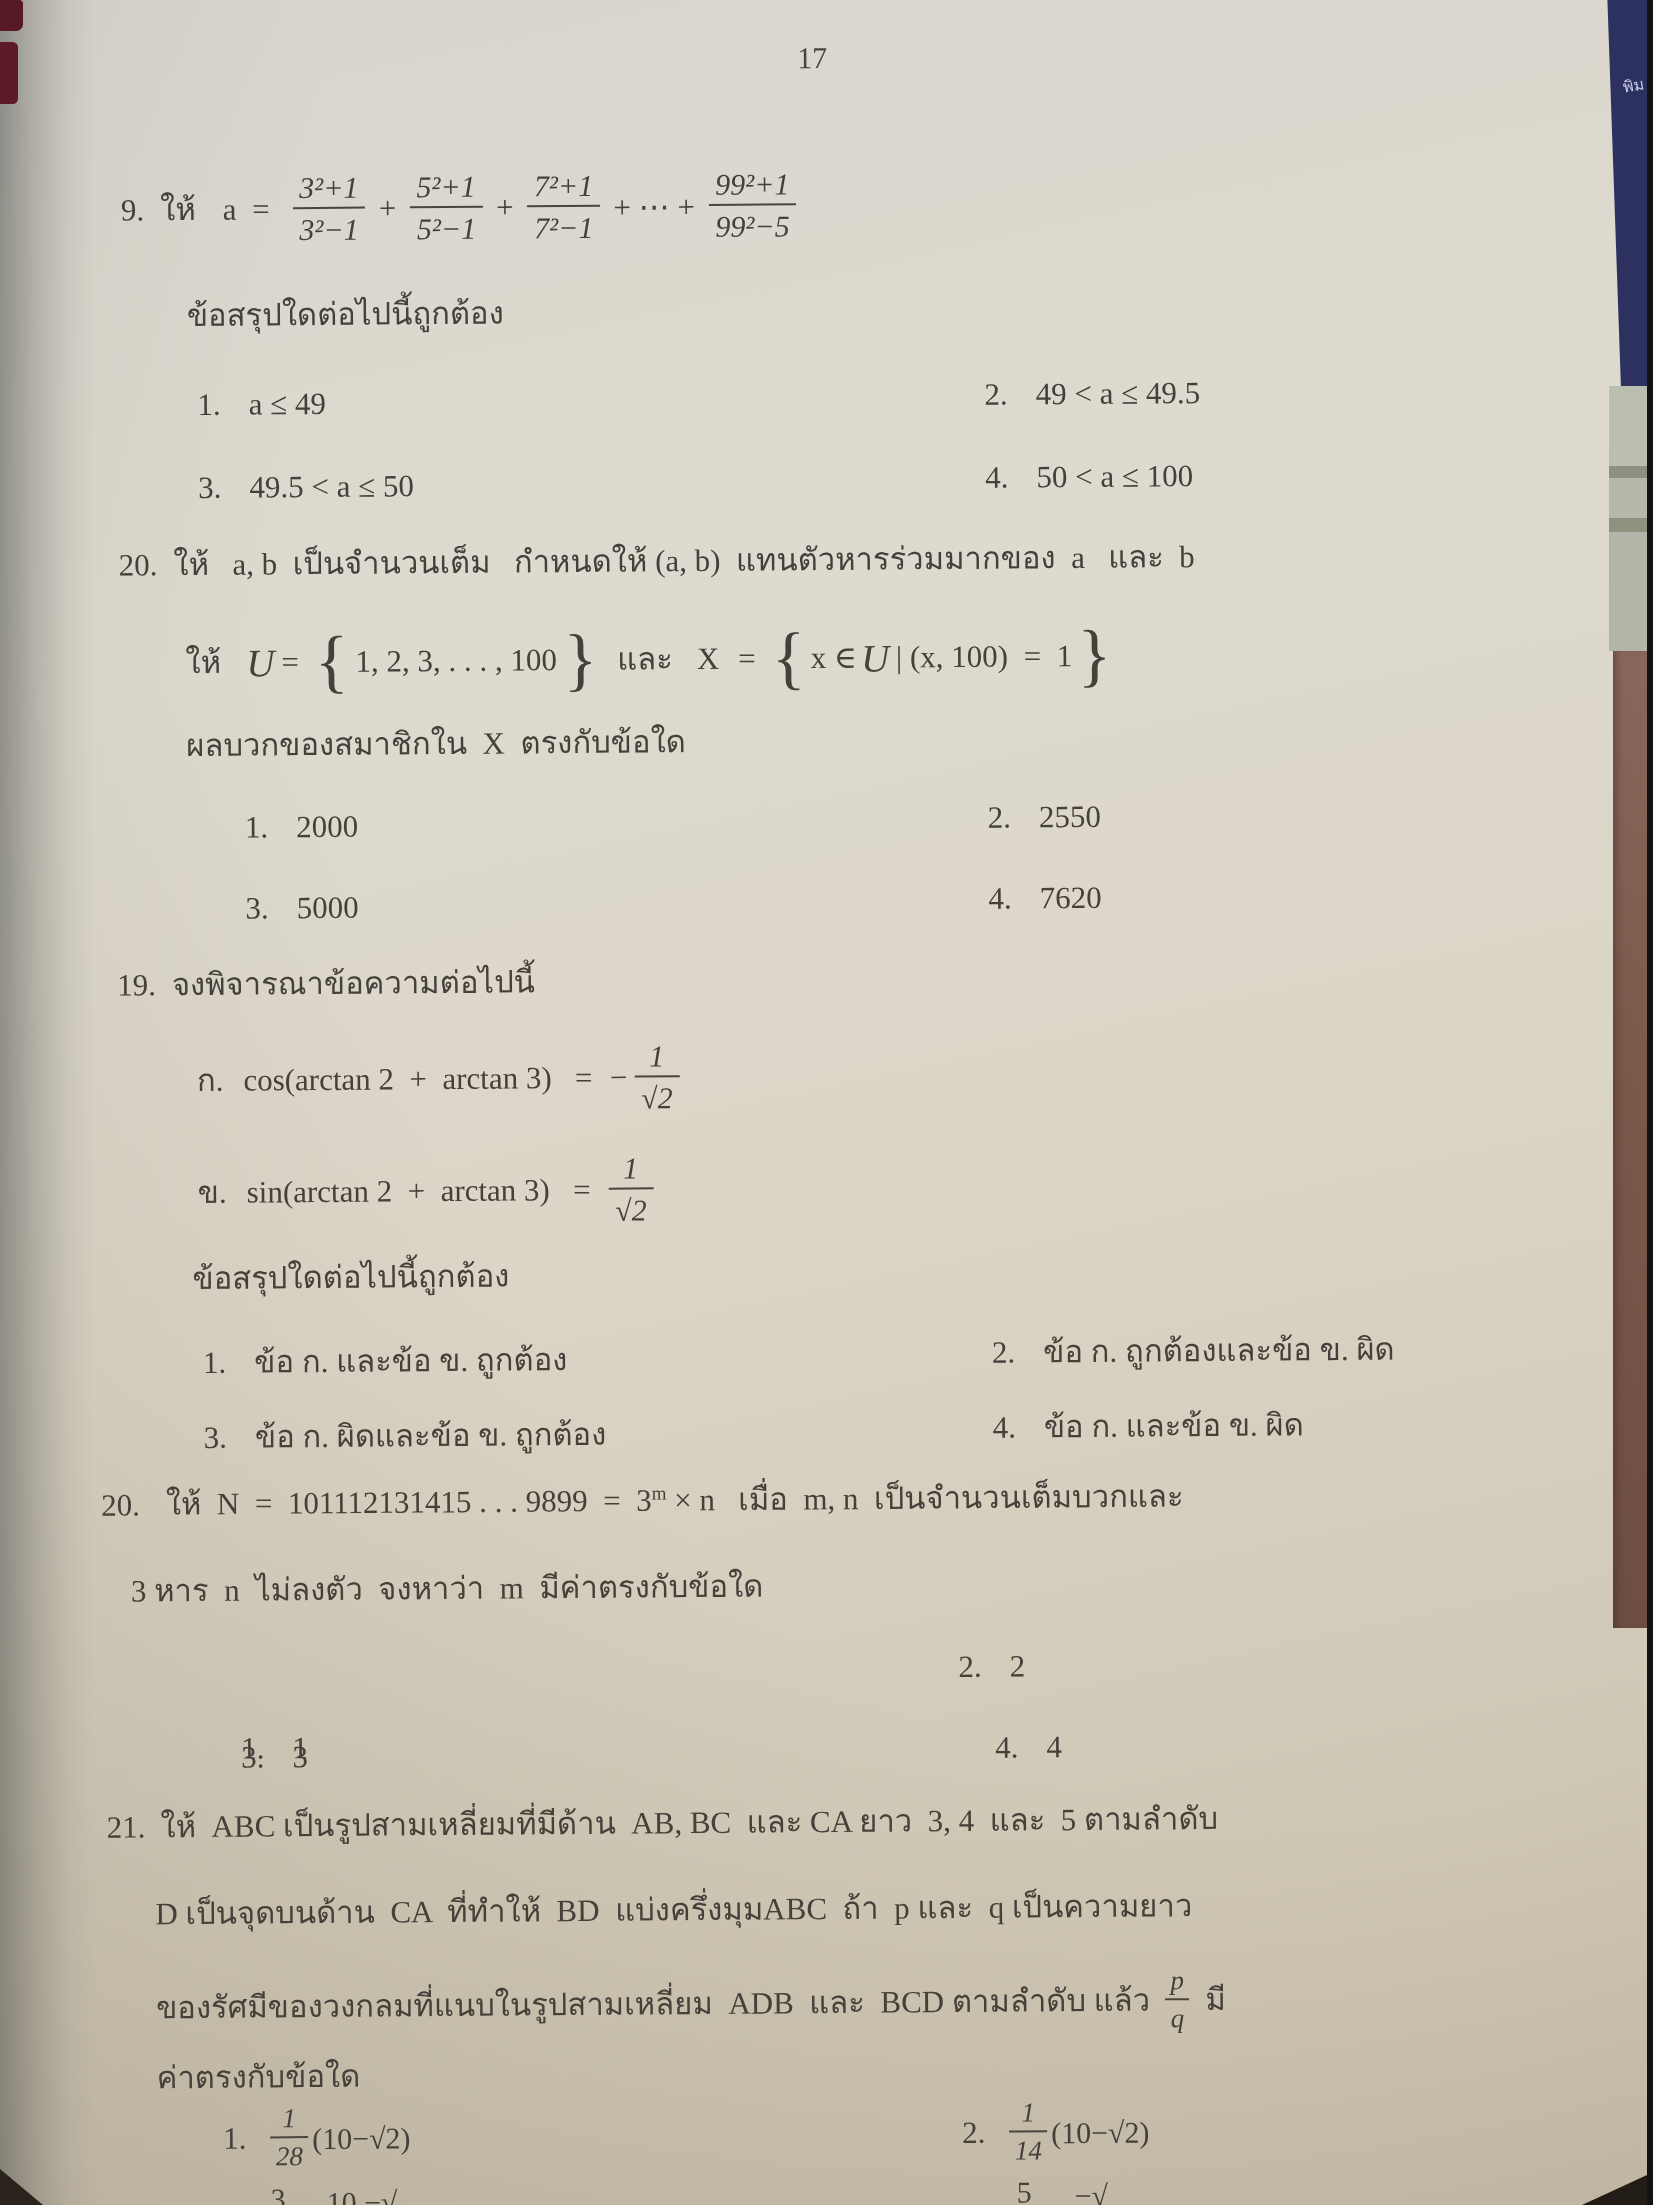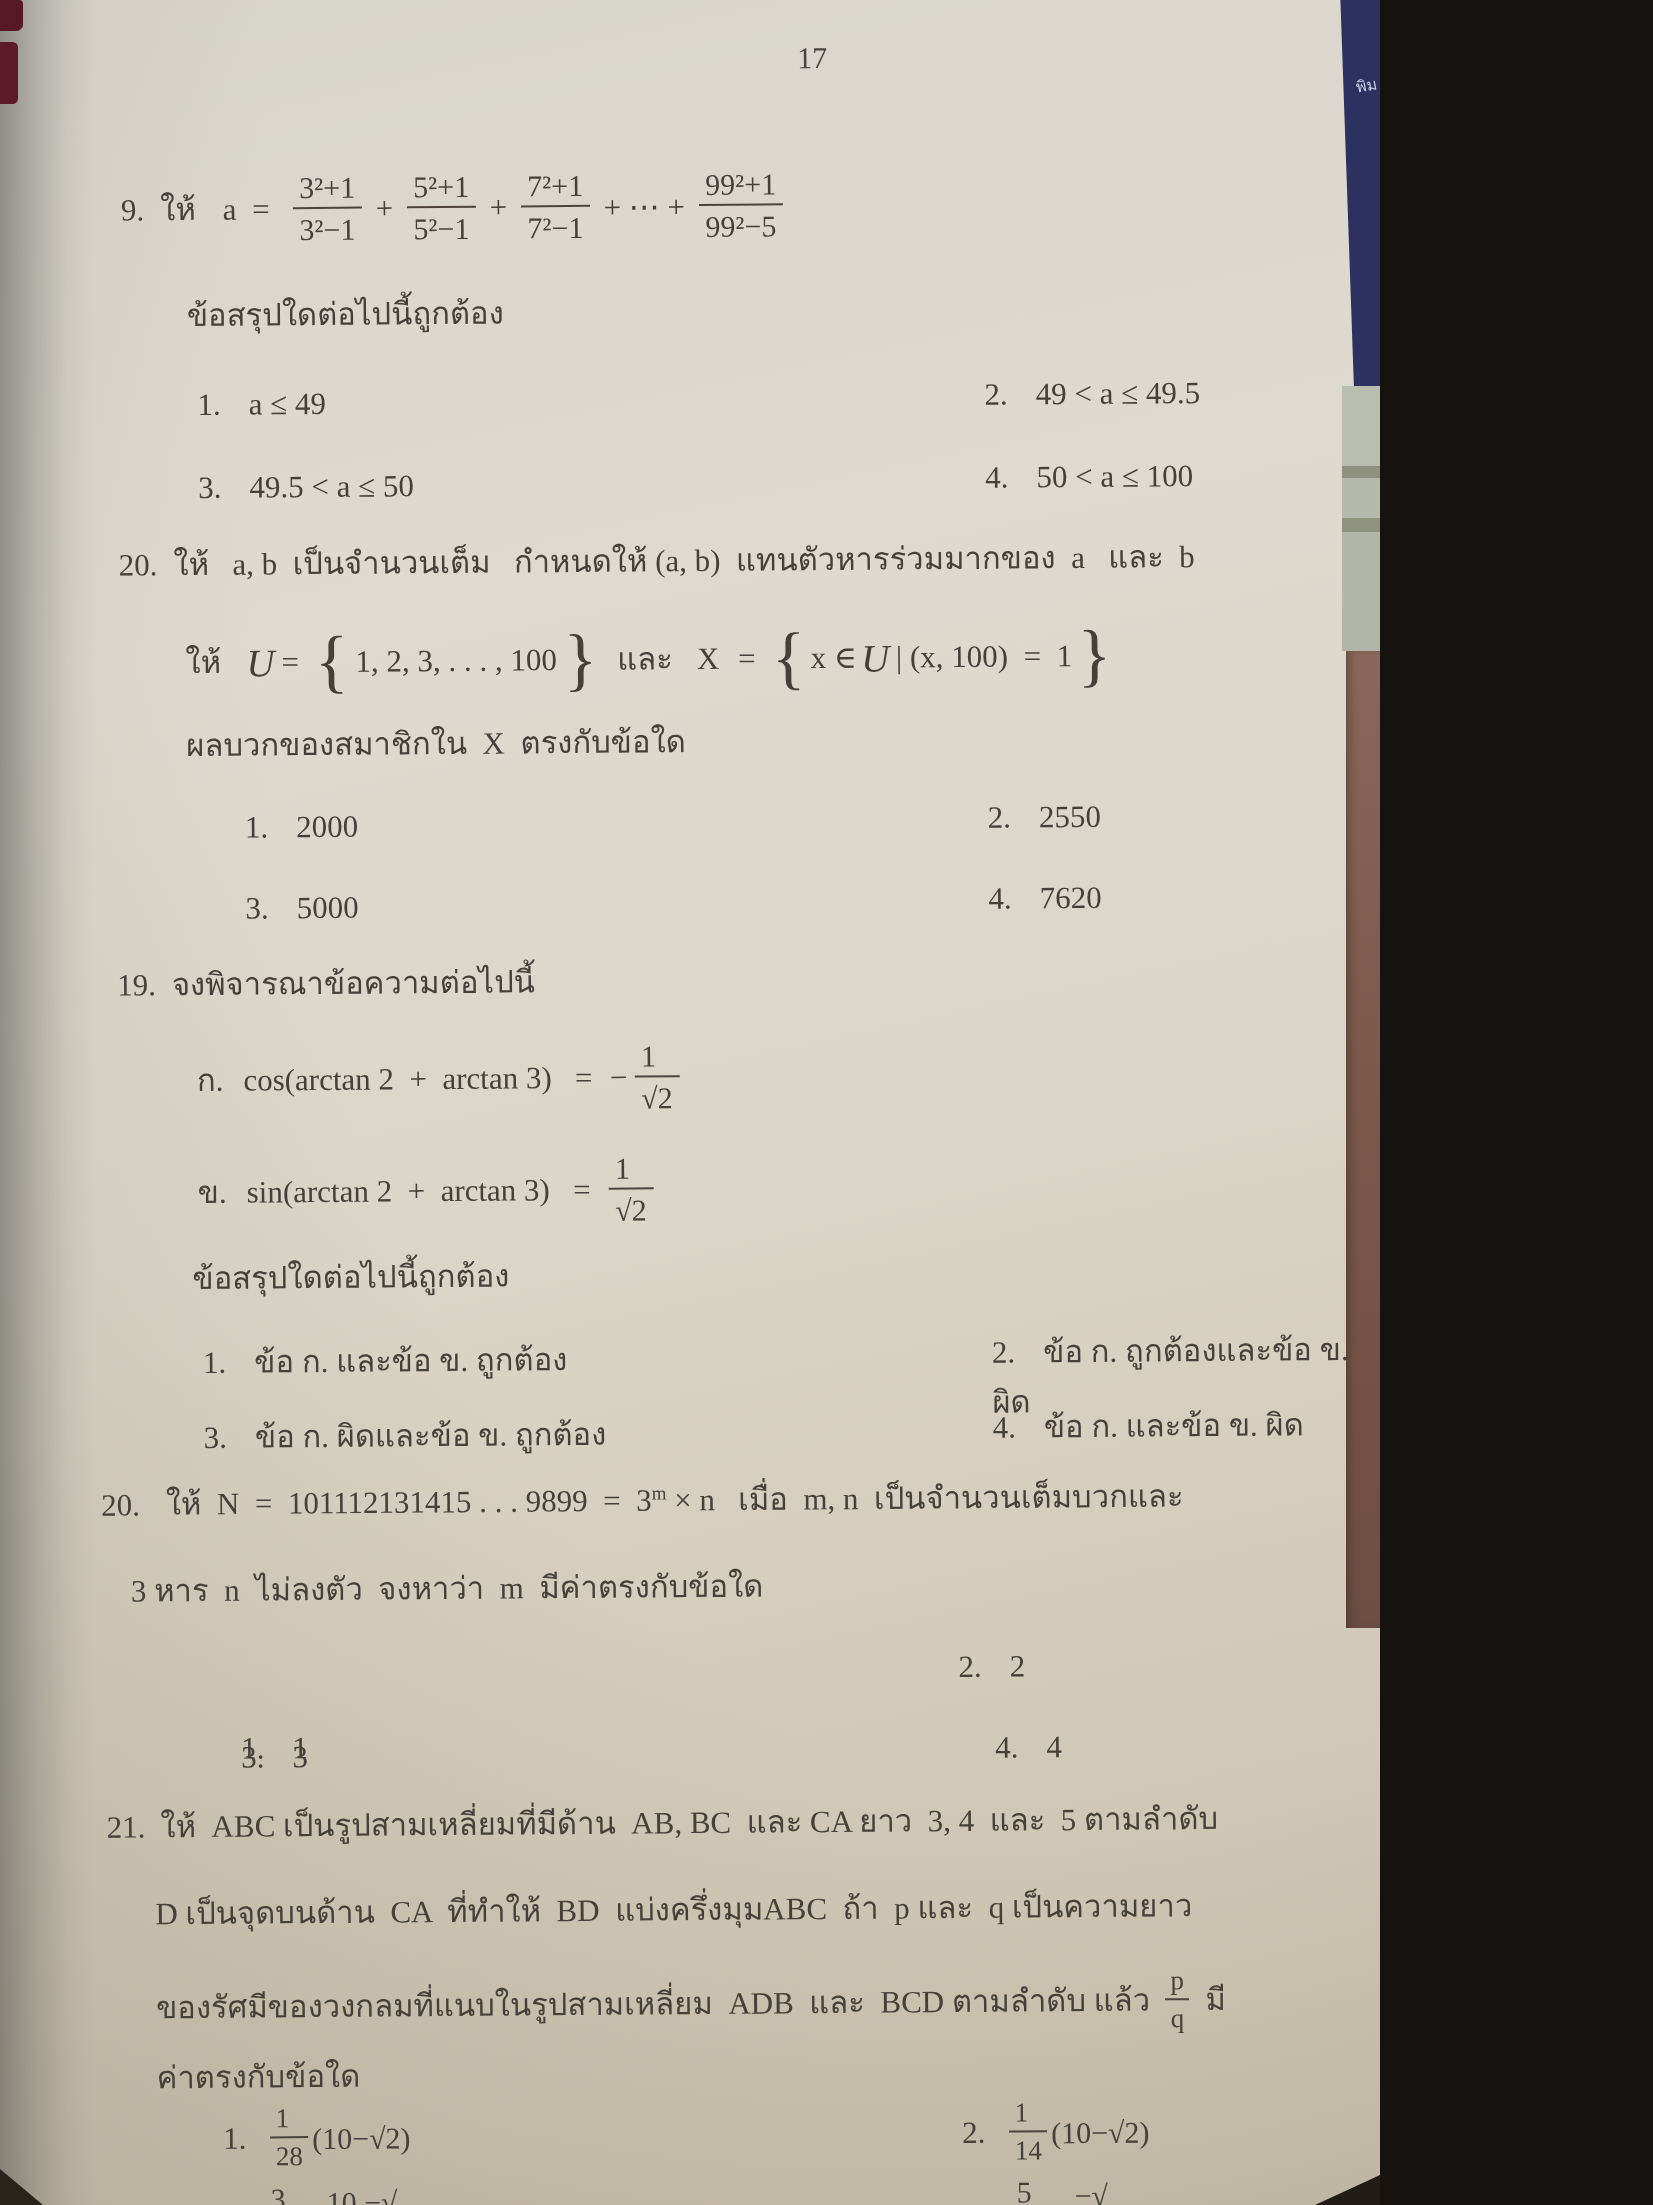--- a/index.html
+++ b/index.html
@@ -1,16 +1,16 @@
 <!DOCTYPE html>
 <html style="font-size:10.8px"><head>
 <meta charset="utf-8">
 <style>
   html,body{margin:0;padding:0;background:#161210;}
-  .photo{position:relative;width:1380px;height:2205px;overflow:hidden;
+  .photo{position:relative;width:1647px;height:2205px;overflow:hidden;
     background:linear-gradient(168deg,#d8d5cd 0%,#dedacf 28%,#dbd5c7 55%,#d2cab8 78%,#c6bcaa 100%);
     font-family:"Liberation Serif","DejaVu Serif",serif;color:#45403a;}
   .vignette{position:absolute;inset:0;background:radial-gradient(ellipse at 80% 20%,transparent 55%,rgba(90,78,58,.16) 100%);pointer-events:none;}
   .gutter{position:absolute;left:0;top:0;width:95px;height:100%;
     background:linear-gradient(to right,rgba(88,92,90,.55),rgba(110,112,108,.30) 40%,rgba(140,140,135,.12) 72%,transparent);}
   .red1{position:absolute;left:0;top:0;width:23px;height:31px;background:#571525;border-radius:0 4px 6.8px 0;}
   .red2{position:absolute;left:0;top:42px;width:17.6px;height:62px;background:#5d1728;border-radius:0 5.4px 5.4px 0;}
   .navy{position:absolute;right:0;top:0;width:45px;height:386px;background:#2c3160;clip-path:polygon(12% 0,100% 0,100% 100%,42% 100%);}
   .navy-t{position:absolute;right:2.7px;top:73px;font-size:16px;color:#c9cde4;transform:rotate(-10deg);}
   .sage{position:absolute;right:0;top:386px;width:38px;height:265px;
@@ -18,21 +18,21 @@
   .brown{position:absolute;right:0;top:651px;width:34px;height:977px;
     background:linear-gradient(to bottom,#8a675a,#7b584a 45%,#6e4e42);box-shadow:inset 8px 0 10.8px -6.8px rgba(40,25,18,.5);}
   .cbl{position:absolute;left:0;bottom:0;width:43px;height:36px;background:#221b16;clip-path:polygon(0 0,0 100%,100% 100%);}
   .cbr{position:absolute;right:0;bottom:0;width:65px;height:30px;background:#1e1914;clip-path:polygon(100% 0,100% 100%,0 100%);}
   .content{position:absolute;inset:0;transform:rotate(-0.45deg);transform-origin:827px 1103px;}
   .t{white-space:pre-wrap;font-size:31px;line-height:1.25;}
   .abs{position:absolute;}
   .row{position:absolute;display:flex;align-items:center;}
   .row>*{flex:none;}
   .qno{font-size:31px;margin-right:16px;white-space:pre;}
-  .frac{display:inline-block;text-align:left;vertical-align:middle;}
+  .frac{display:inline-block;text-align:center;vertical-align:middle;font-style:italic;}
   .frac .fn{display:block;font-size:30px;padding:0 6.8px 2.7px;border-bottom:2px solid #4a443c;white-space:pre;}
   .frac .fd{display:block;font-size:30px;padding:4px 6.8px 0;white-space:pre;}
   .frac.small .fn,.frac.small .fd{font-size:27px;padding:0 5.4px 2px;}
   .frac.small .fd{padding-top:2.7px;}
   .plus{font-size:31px;margin:0 13.5px;white-space:pre;}
   .optno{margin-right:28px;white-space:pre;}
   .opt{position:absolute;font-size:31px;white-space:pre-wrap;}
   .brace{font-size:70px;font-weight:300;line-height:1;transform:translateY(-1.4px);}
   .uvar{font-style:italic;font-size:39px;margin:0 6.8px 0 1.4px;}
   sup{font-size:19px;}

